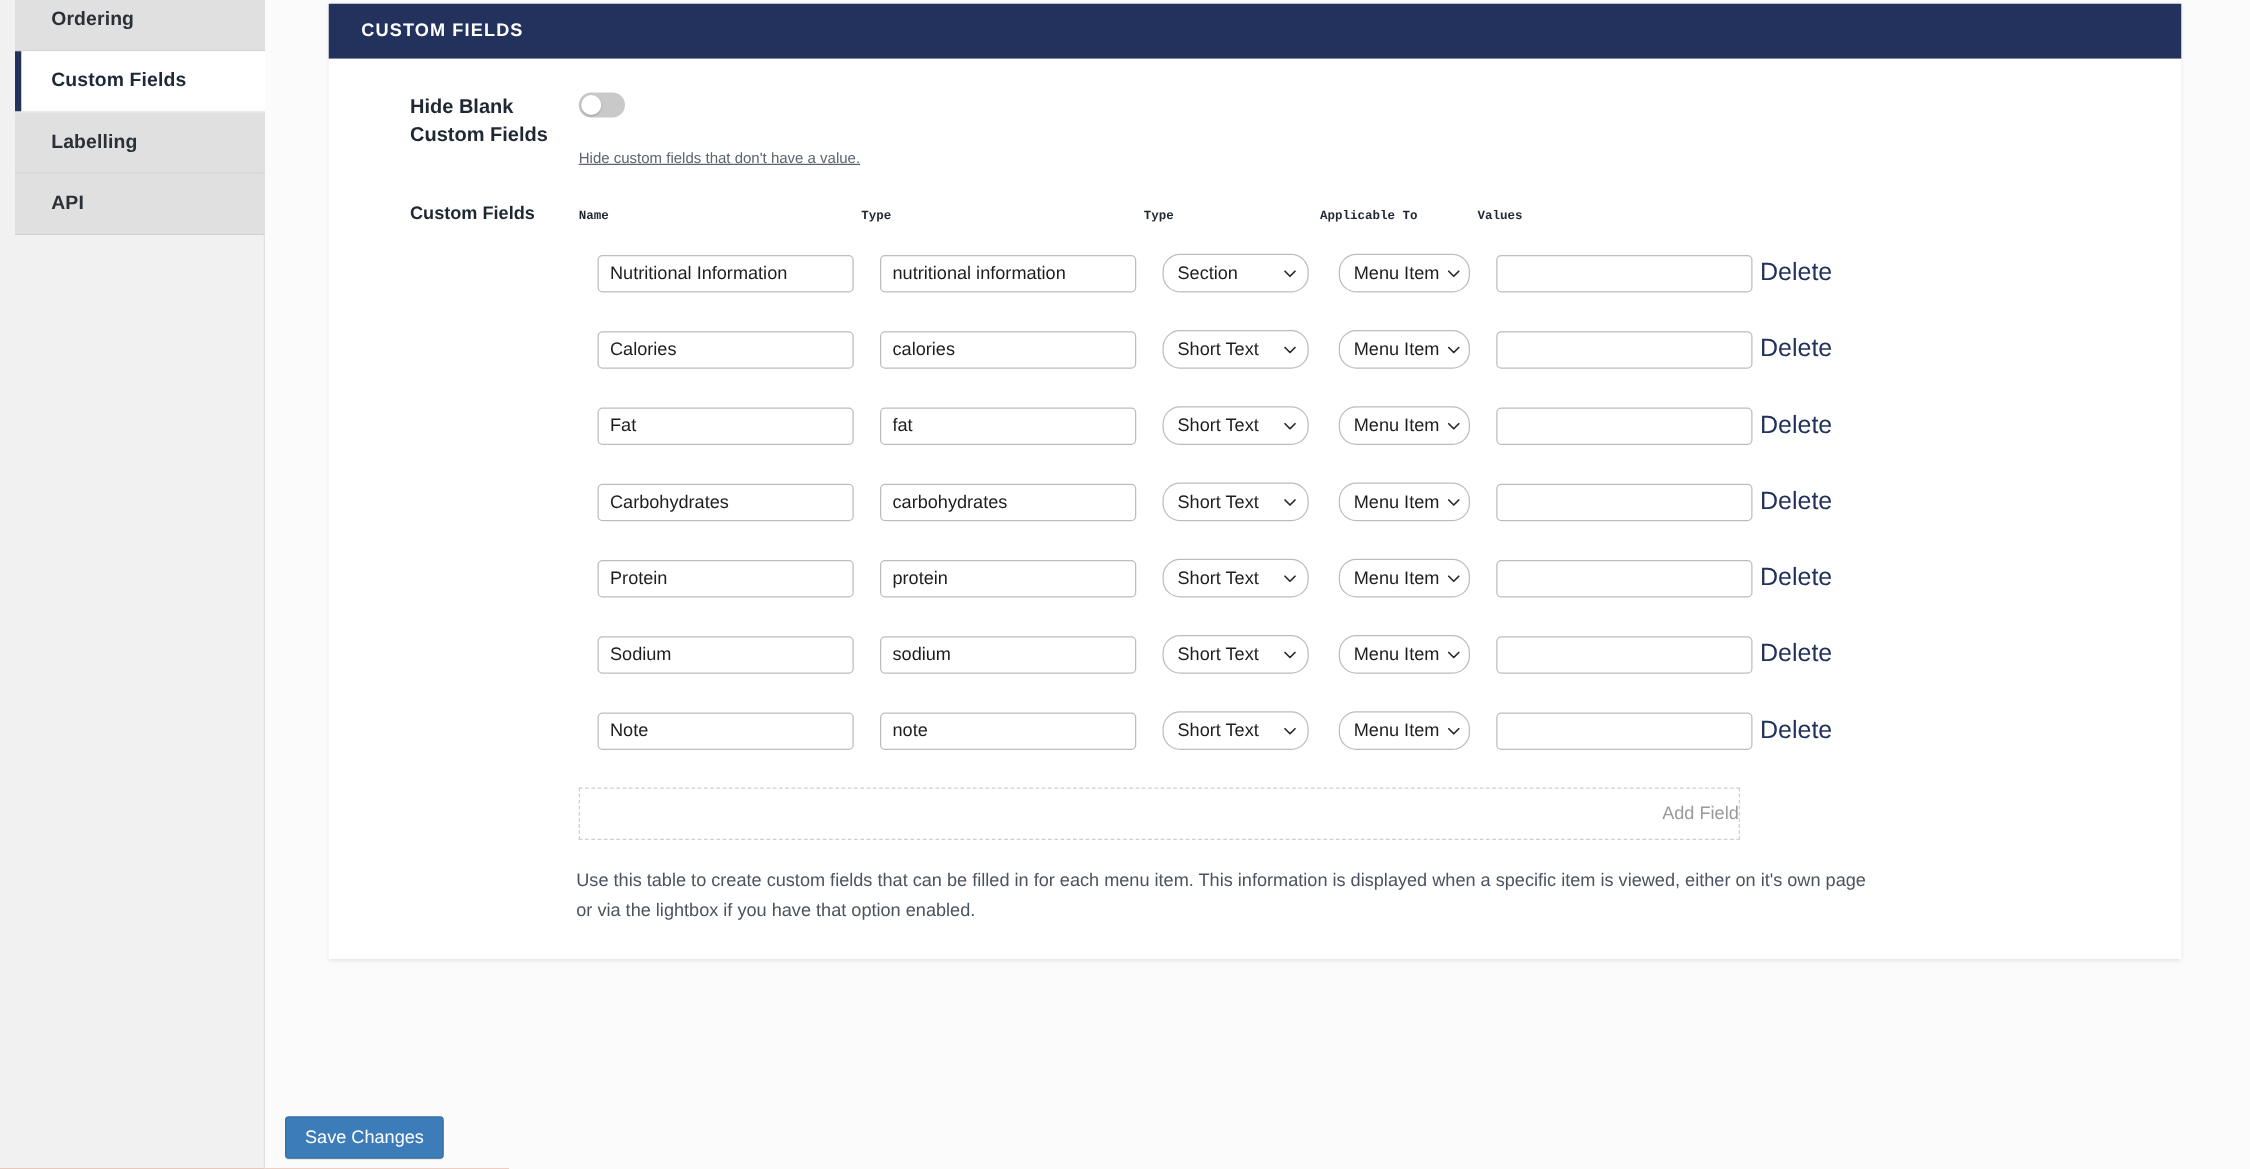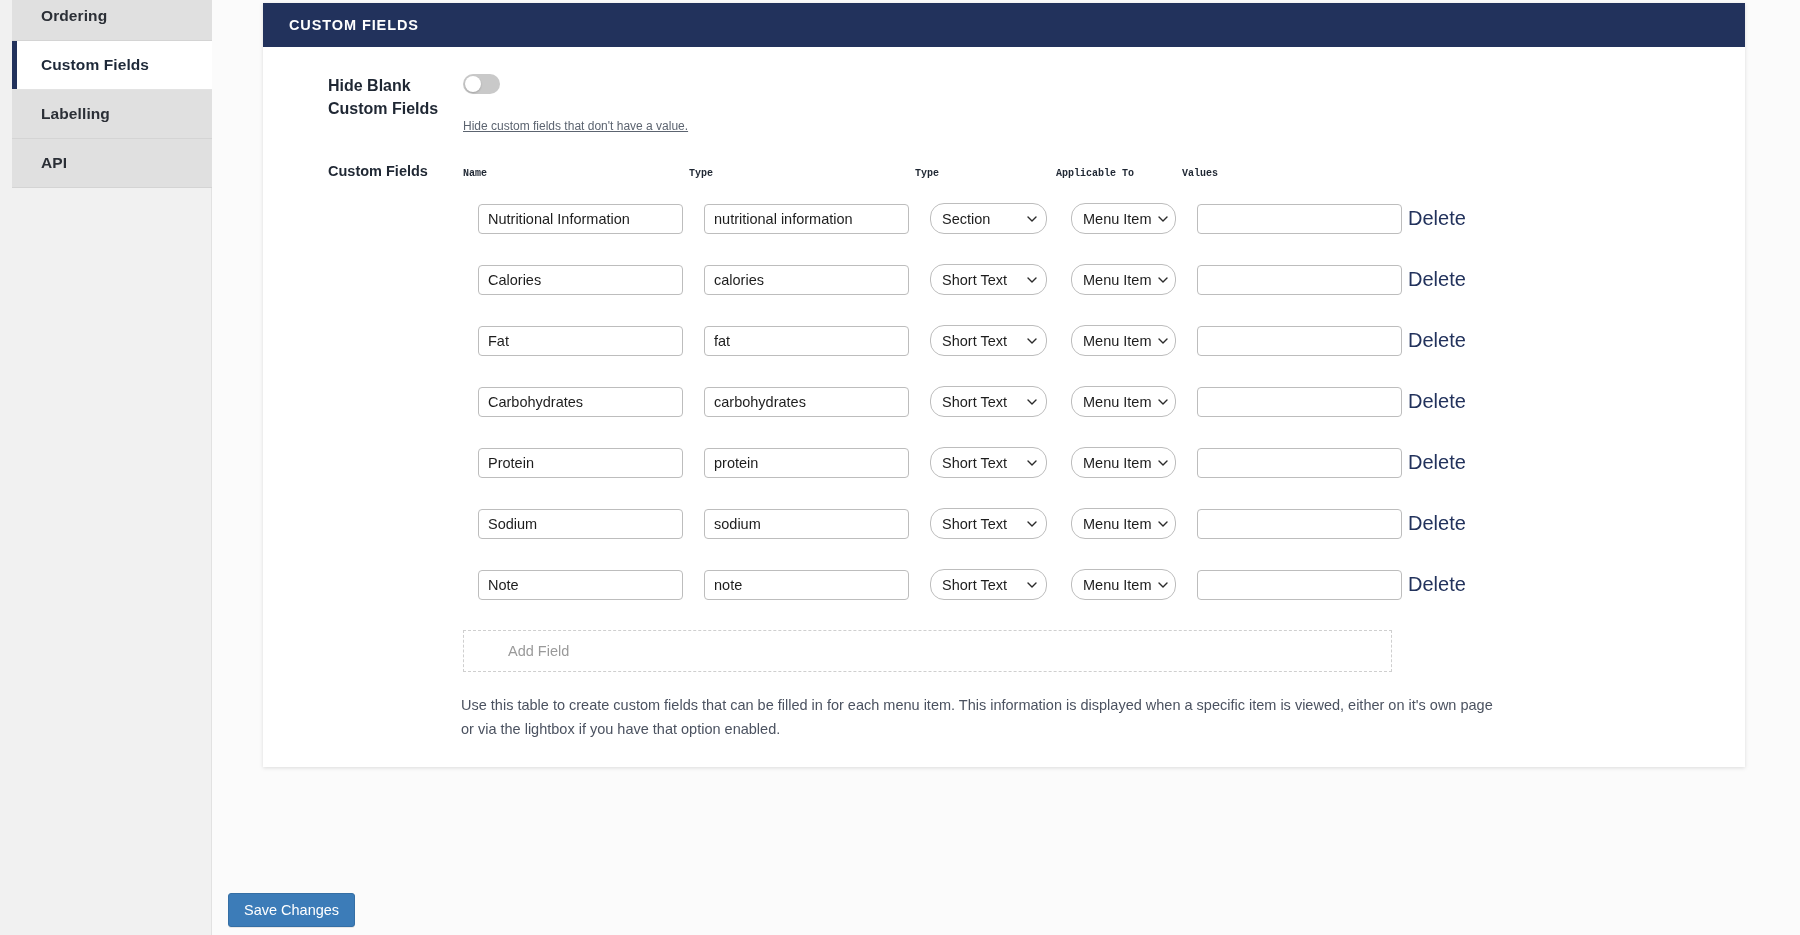--- a/index.html
+++ b/index.html
@@ -259,24 +259,23 @@
   .add-wrap {
     padding: 15px 0 0 200px;
   }
 
   .add-field {
     width: 929px;
     height: 42px;
     border: 1px dashed #cfcfcf;
     display: flex;
     align-items: center;
-    justify-content: flex-start;
+    justify-content: flex-end;
     cursor: pointer;
     background: #ffffff;
-    padding-left: 44px;
   }
 
   .add-field span {
     font-size: 14.5px;
     color: #9a9a9a;
   }
 
   
   .desc {
     padding: 22px 0 0 198px;

